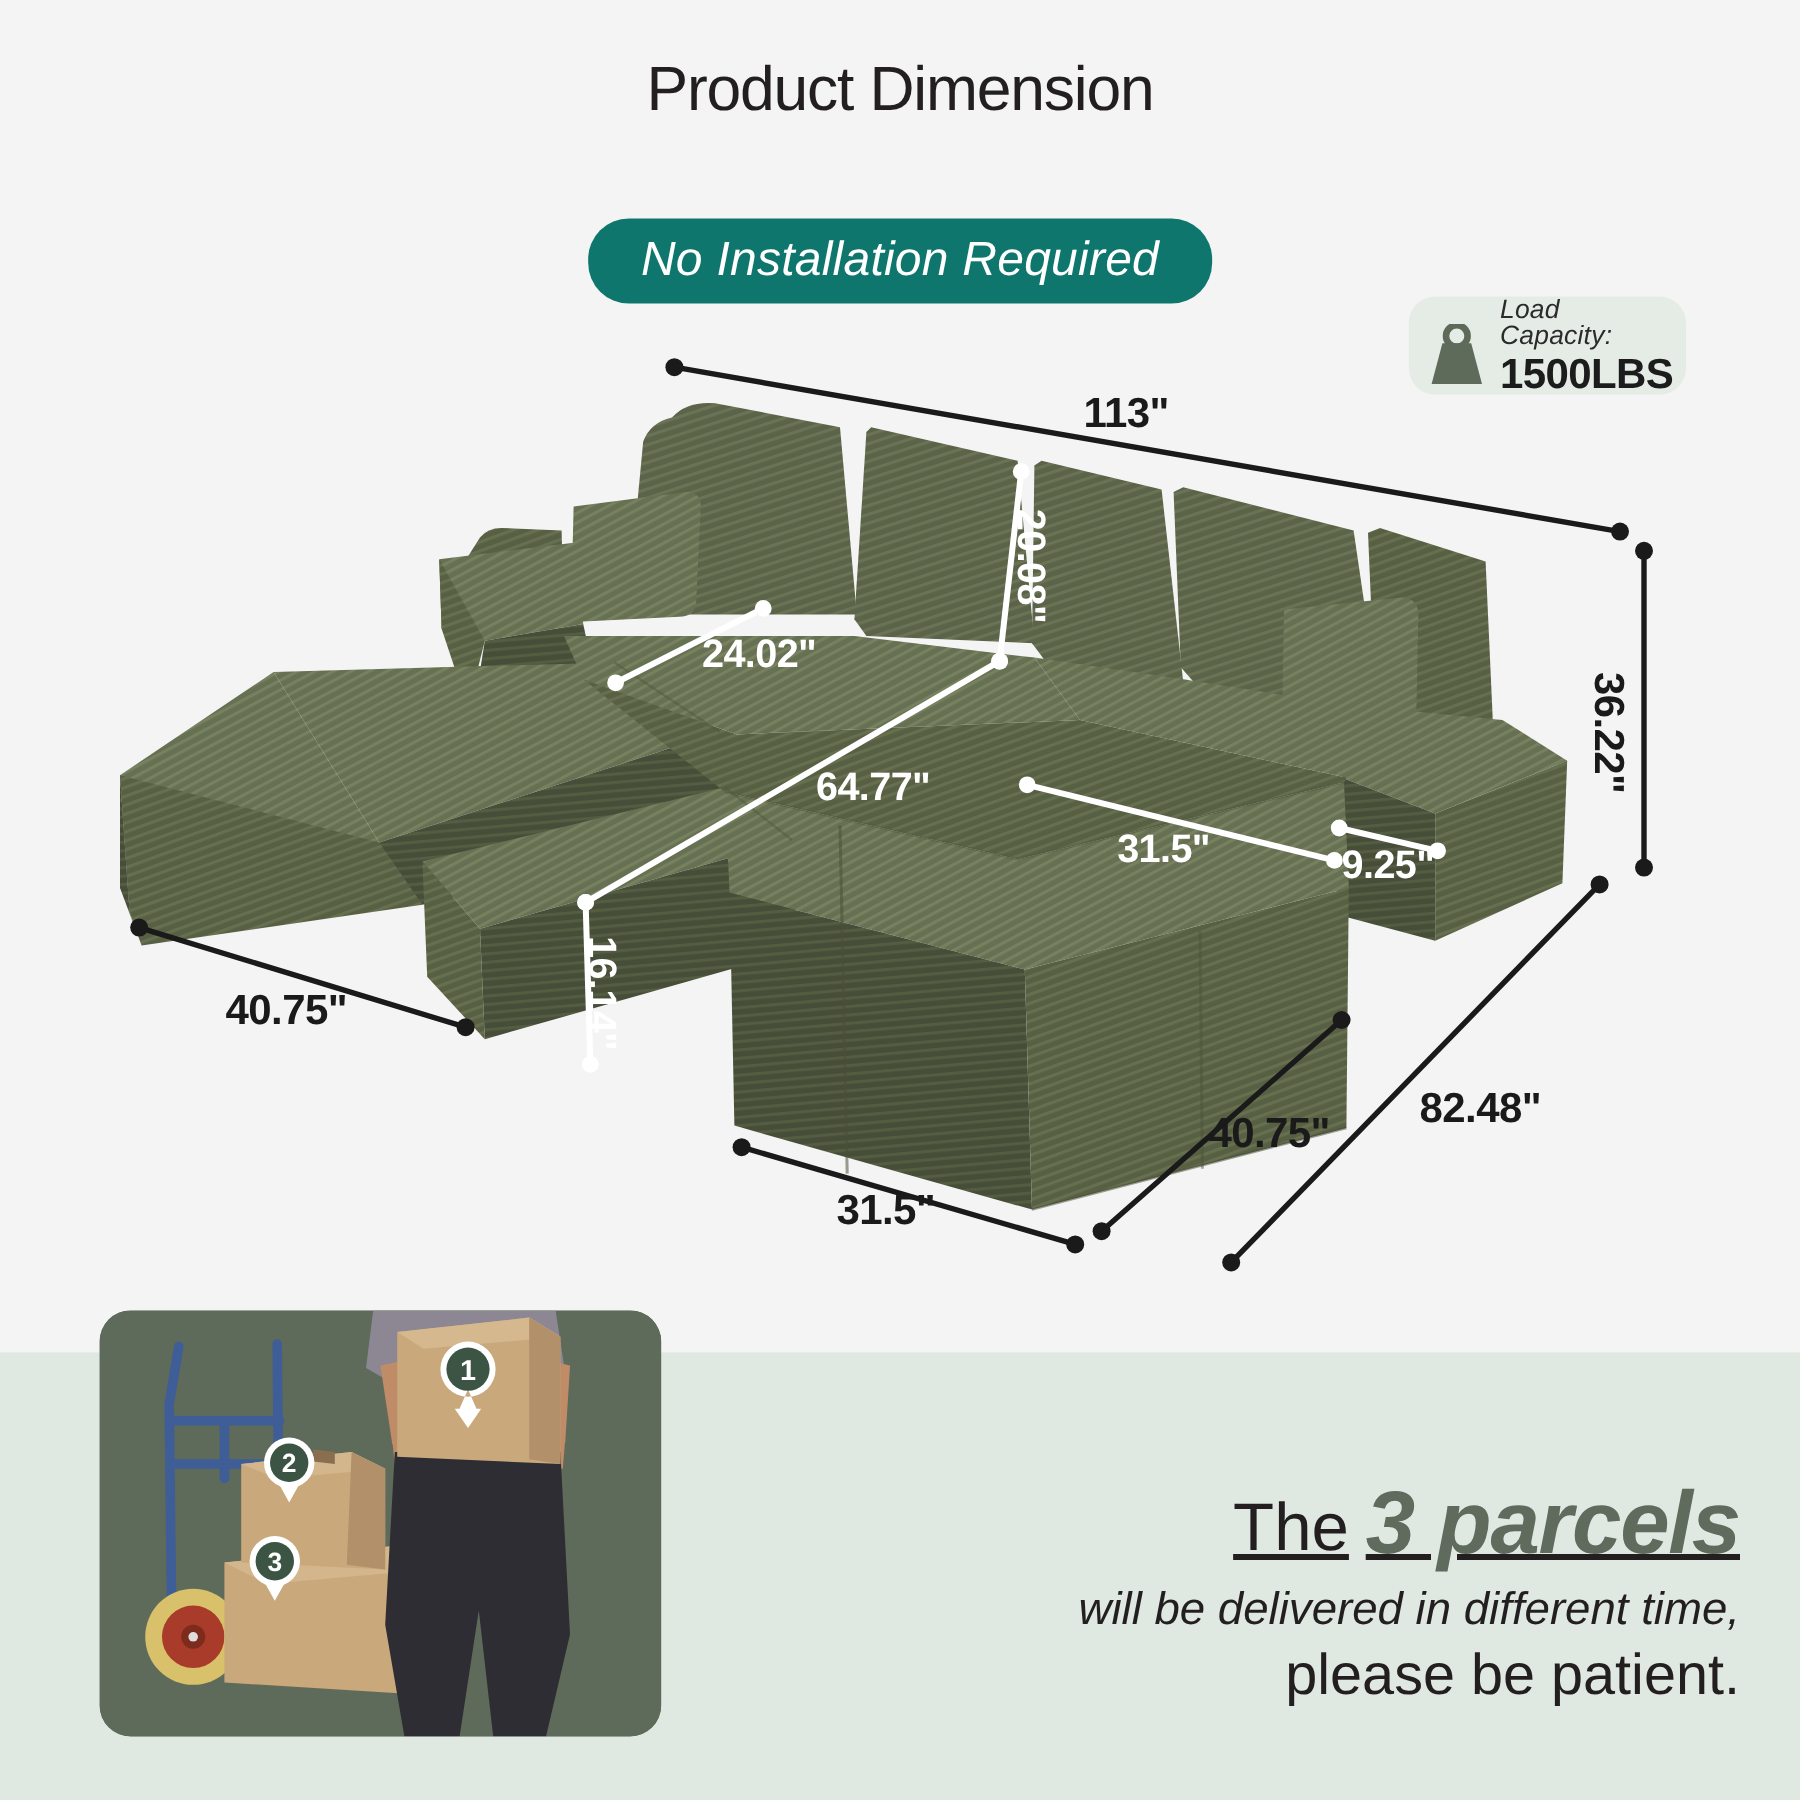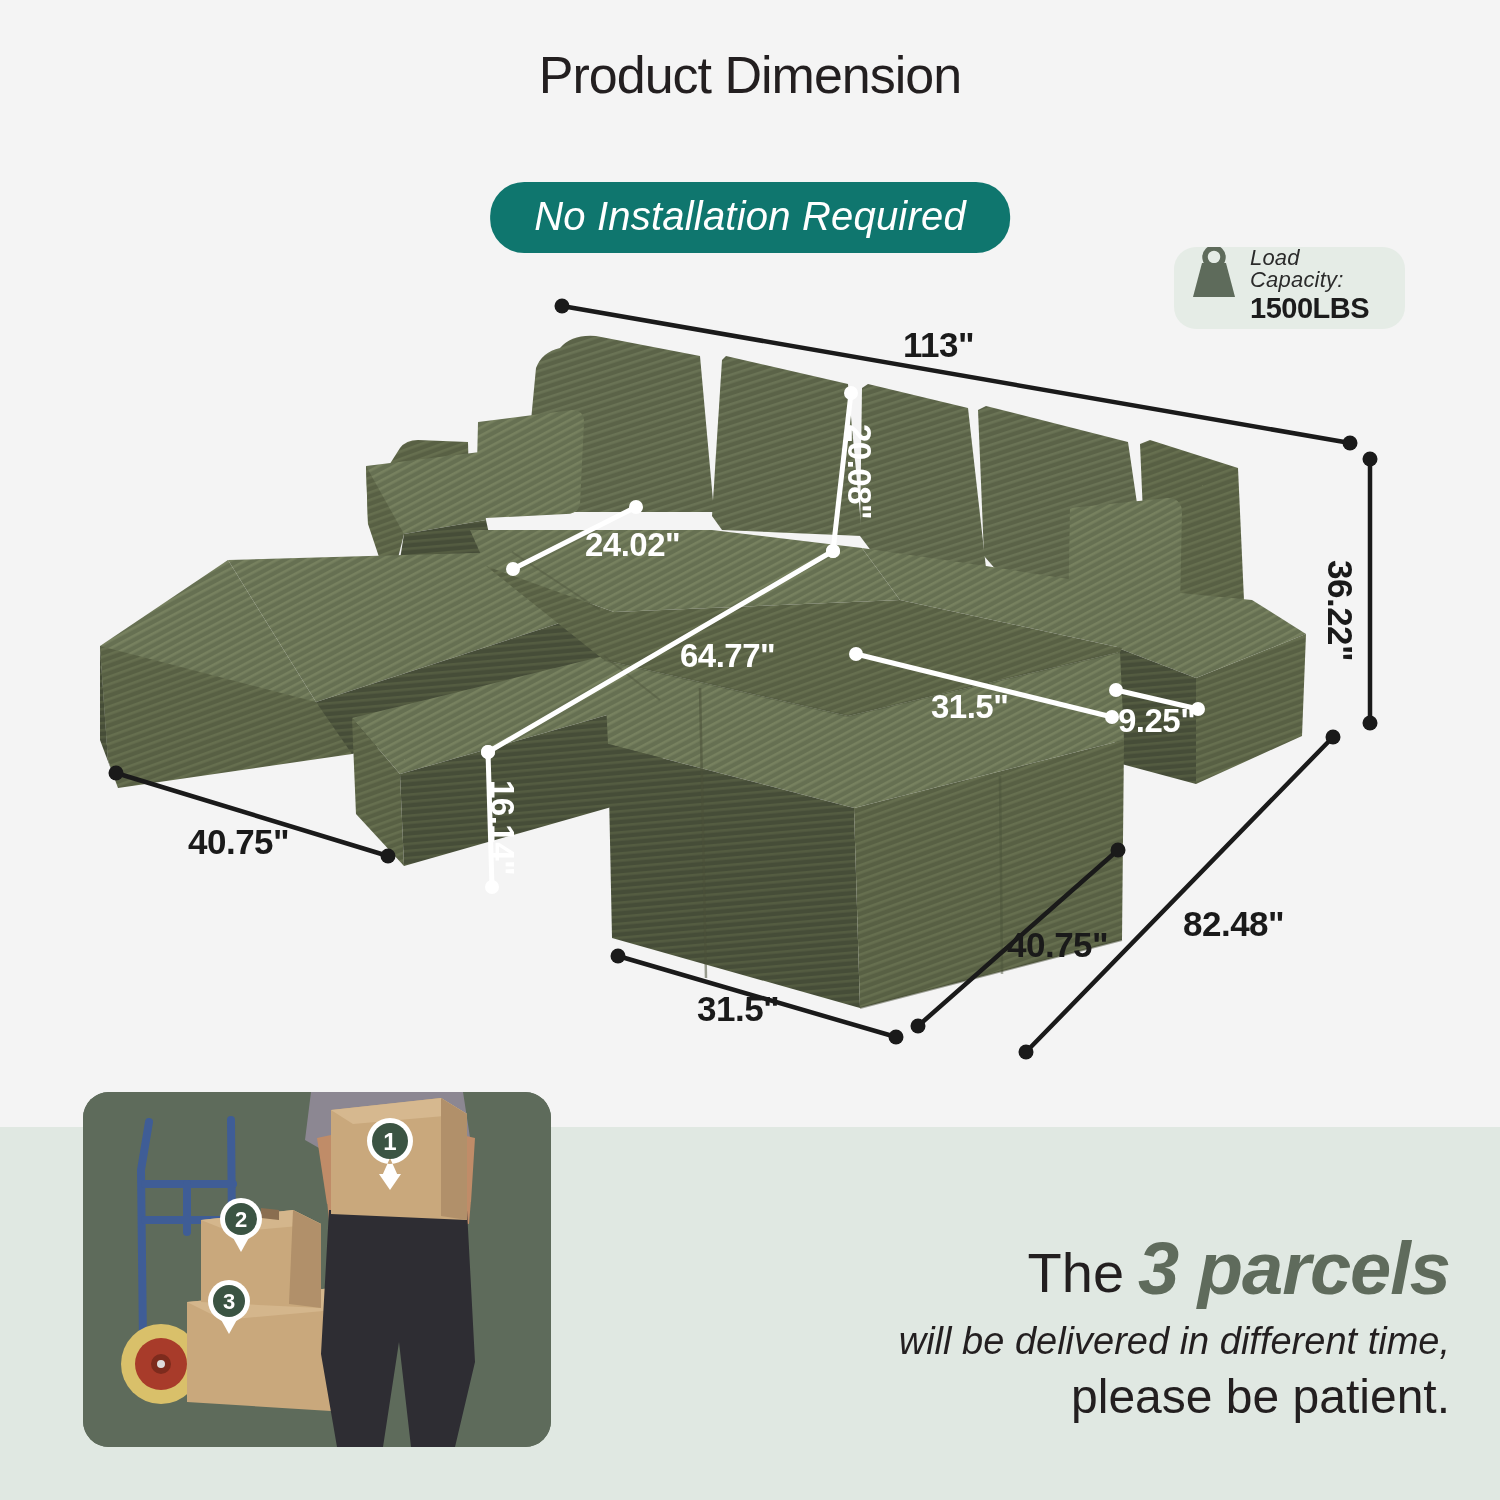--- a/index.html
+++ b/index.html
@@ -25,26 +25,26 @@
     position:absolute; left:50%; transform:translateX(-50%); top:182px;
     background:#0f766e; color:#ffffff; border-radius:34px;
     padding:12px 44px 14px; font-size:40px; font-style:italic; font-weight:400;
     letter-spacing:.2px; white-space:nowrap;
   }
 
   
   #load-badge{
     position:absolute; left:1174px; top:247px;
     width:231px; height:82px; background:#e5ecE6; border-radius:22px;
-    display:flex; align-items:flex-start; gap:10px; padding:0 14px;
+    display:flex; align-items:flex-end; gap:10px; padding:0 14px;
   }
   #load-badge .weight{ flex:0 0 auto; }
   #load-badge .txt{ display:flex; flex-direction:column; line-height:1; }
   #load-label{ font-size:22px; font-style:italic; color:#2b2b2b; letter-spacing:.2px; }
-  #load-value{ font-size:29px; font-weight:bold; color:#1c1c1c; letter-spacing:-.5px; margin-top:3px;}
+  #load-value{ font-size:35px; font-weight:bold; color:#1c1c1c; letter-spacing:-.5px; margin-top:3px;}
 
   
   #stage{ position:absolute; left:0; top:0; width:1500px; height:1127px; }
   #stage svg{ position:absolute; left:0; top:0; }
 
   
   .dim{
     position:absolute; font-weight:bold; white-space:nowrap;
     letter-spacing:-.5px; line-height:1;
   }
@@ -55,21 +55,21 @@
   #photo-card{
     position:absolute; left:83px; top:1092px; width:468px; height:355px;
     border-radius:26px; overflow:hidden; background:#5e6b5b;
   }
   #photo-card svg{ position:absolute; left:0; top:0; }
 
   #parcel-text{
     position:absolute; left:620px; top:1228px; width:830px;
     text-align:right; color:#231f20;
   }
-  #line1{ font-size:56px; line-height:1.12; }
+  #line1{ font-size:56px; line-height:1.12;text-decoration:underline; }
   #line1 .big{
     font-size:74px; font-weight:bold; font-style:italic; color:#5f6b5c;
     letter-spacing:-1px; margin-left:14px; vertical-align:-2px;
   }
   #line2{ font-size:38px; line-height:1.28; margin-top:6px;font-style:italic; }
   #line3{ font-size:48px; line-height:1.28; }
 </style>
 </head>
 <body>
 

